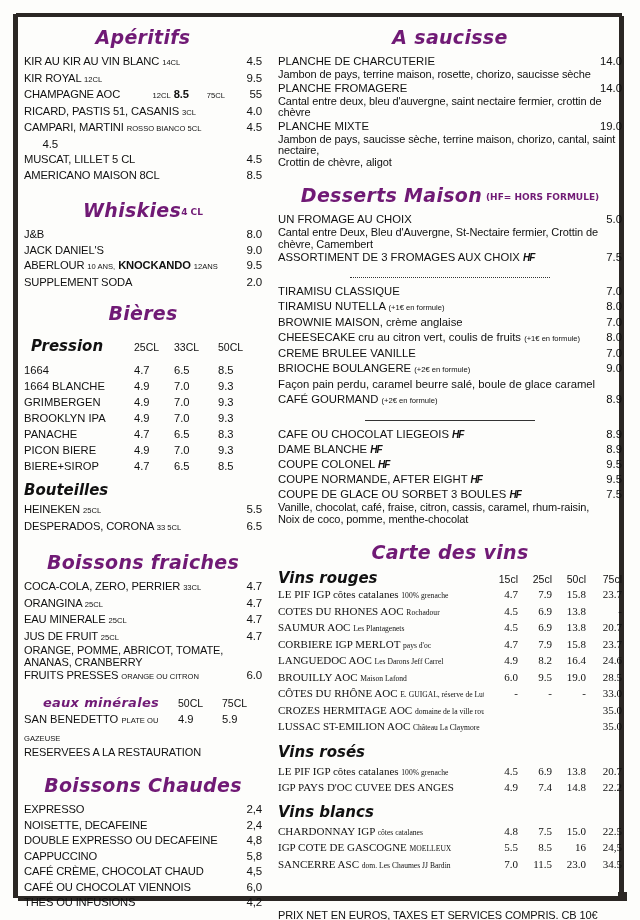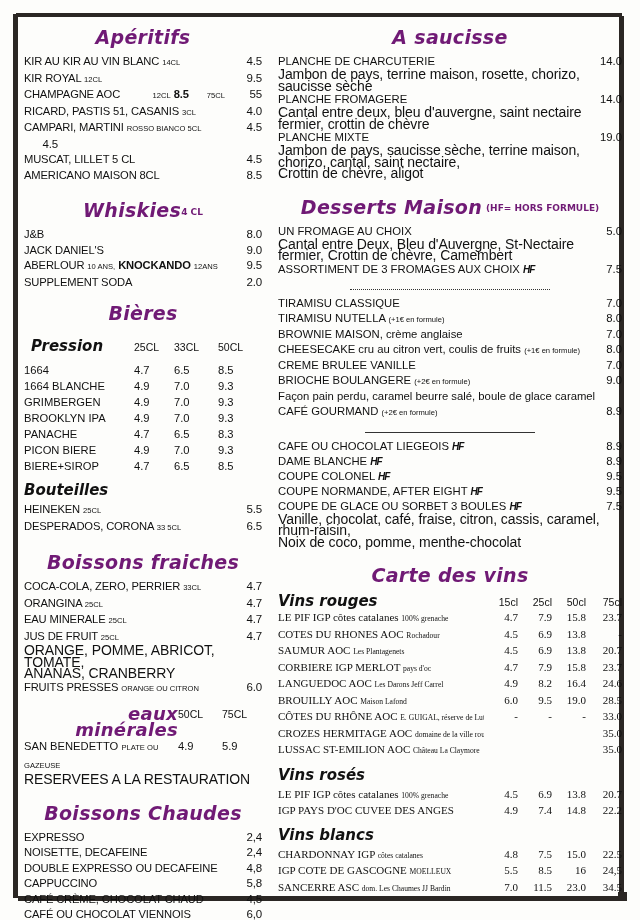--- a/index.html
+++ b/index.html
@@ -30,42 +30,42 @@
   h2.script {
     font-family: "DejaVu Sans", sans-serif;
     font-weight: 700;
     font-style: italic;
     text-align: center;
     font-size: 19px;
     letter-spacing: 0.3px;
     margin: 2px 0 6px 0;
     color: #701a75;
   }
-  h2.script.left { text-align: right; font-size: 18px; }
+  h2.script.left { text-align: center; font-size: 13px; }
   h2.script .suffix {
     font-size: 9px; font-style: normal; font-weight: 700;
     letter-spacing: 0; vertical-align: middle;
   }
   h3.sub {
     font-family: "DejaVu Sans", sans-serif;
     font-weight: 700; font-style: italic;
     font-size: 15px; margin: 7px 0 3px 0;
   }
 
   .row {
     display: flex; align-items: baseline;
     font-size: 11.2px; line-height: 15.5px;
     letter-spacing: -0.15px;
     white-space: nowrap;
   }
   .row .nm { flex: 1; overflow: hidden; }
   .row .pr { width: 34px; text-align: right; font-size: 11.5px; }
   .sm { font-size: 7.6px; letter-spacing: 0; }
   .desc {
-    font-size: 14px; line-height: 11.5px; letter-spacing: -0.1px;
+    font-size: 11px; line-height: 11.5px; letter-spacing: -0.1px;
   }
   .b { font-weight: 700; }
 
   
   .bgrid { display: grid; grid-template-columns: 1fr 40px 44px 44px; font-size: 11.2px; line-height: 16px; }
   .bgrid .c { text-align: left; }
   .bhead { display: grid; grid-template-columns: 1fr 40px 44px 44px; align-items: baseline; margin-top: 6px; }
   .bhead h3 { margin: 7px; }
   .bhead .h { font-size: 10.5px; }
 

